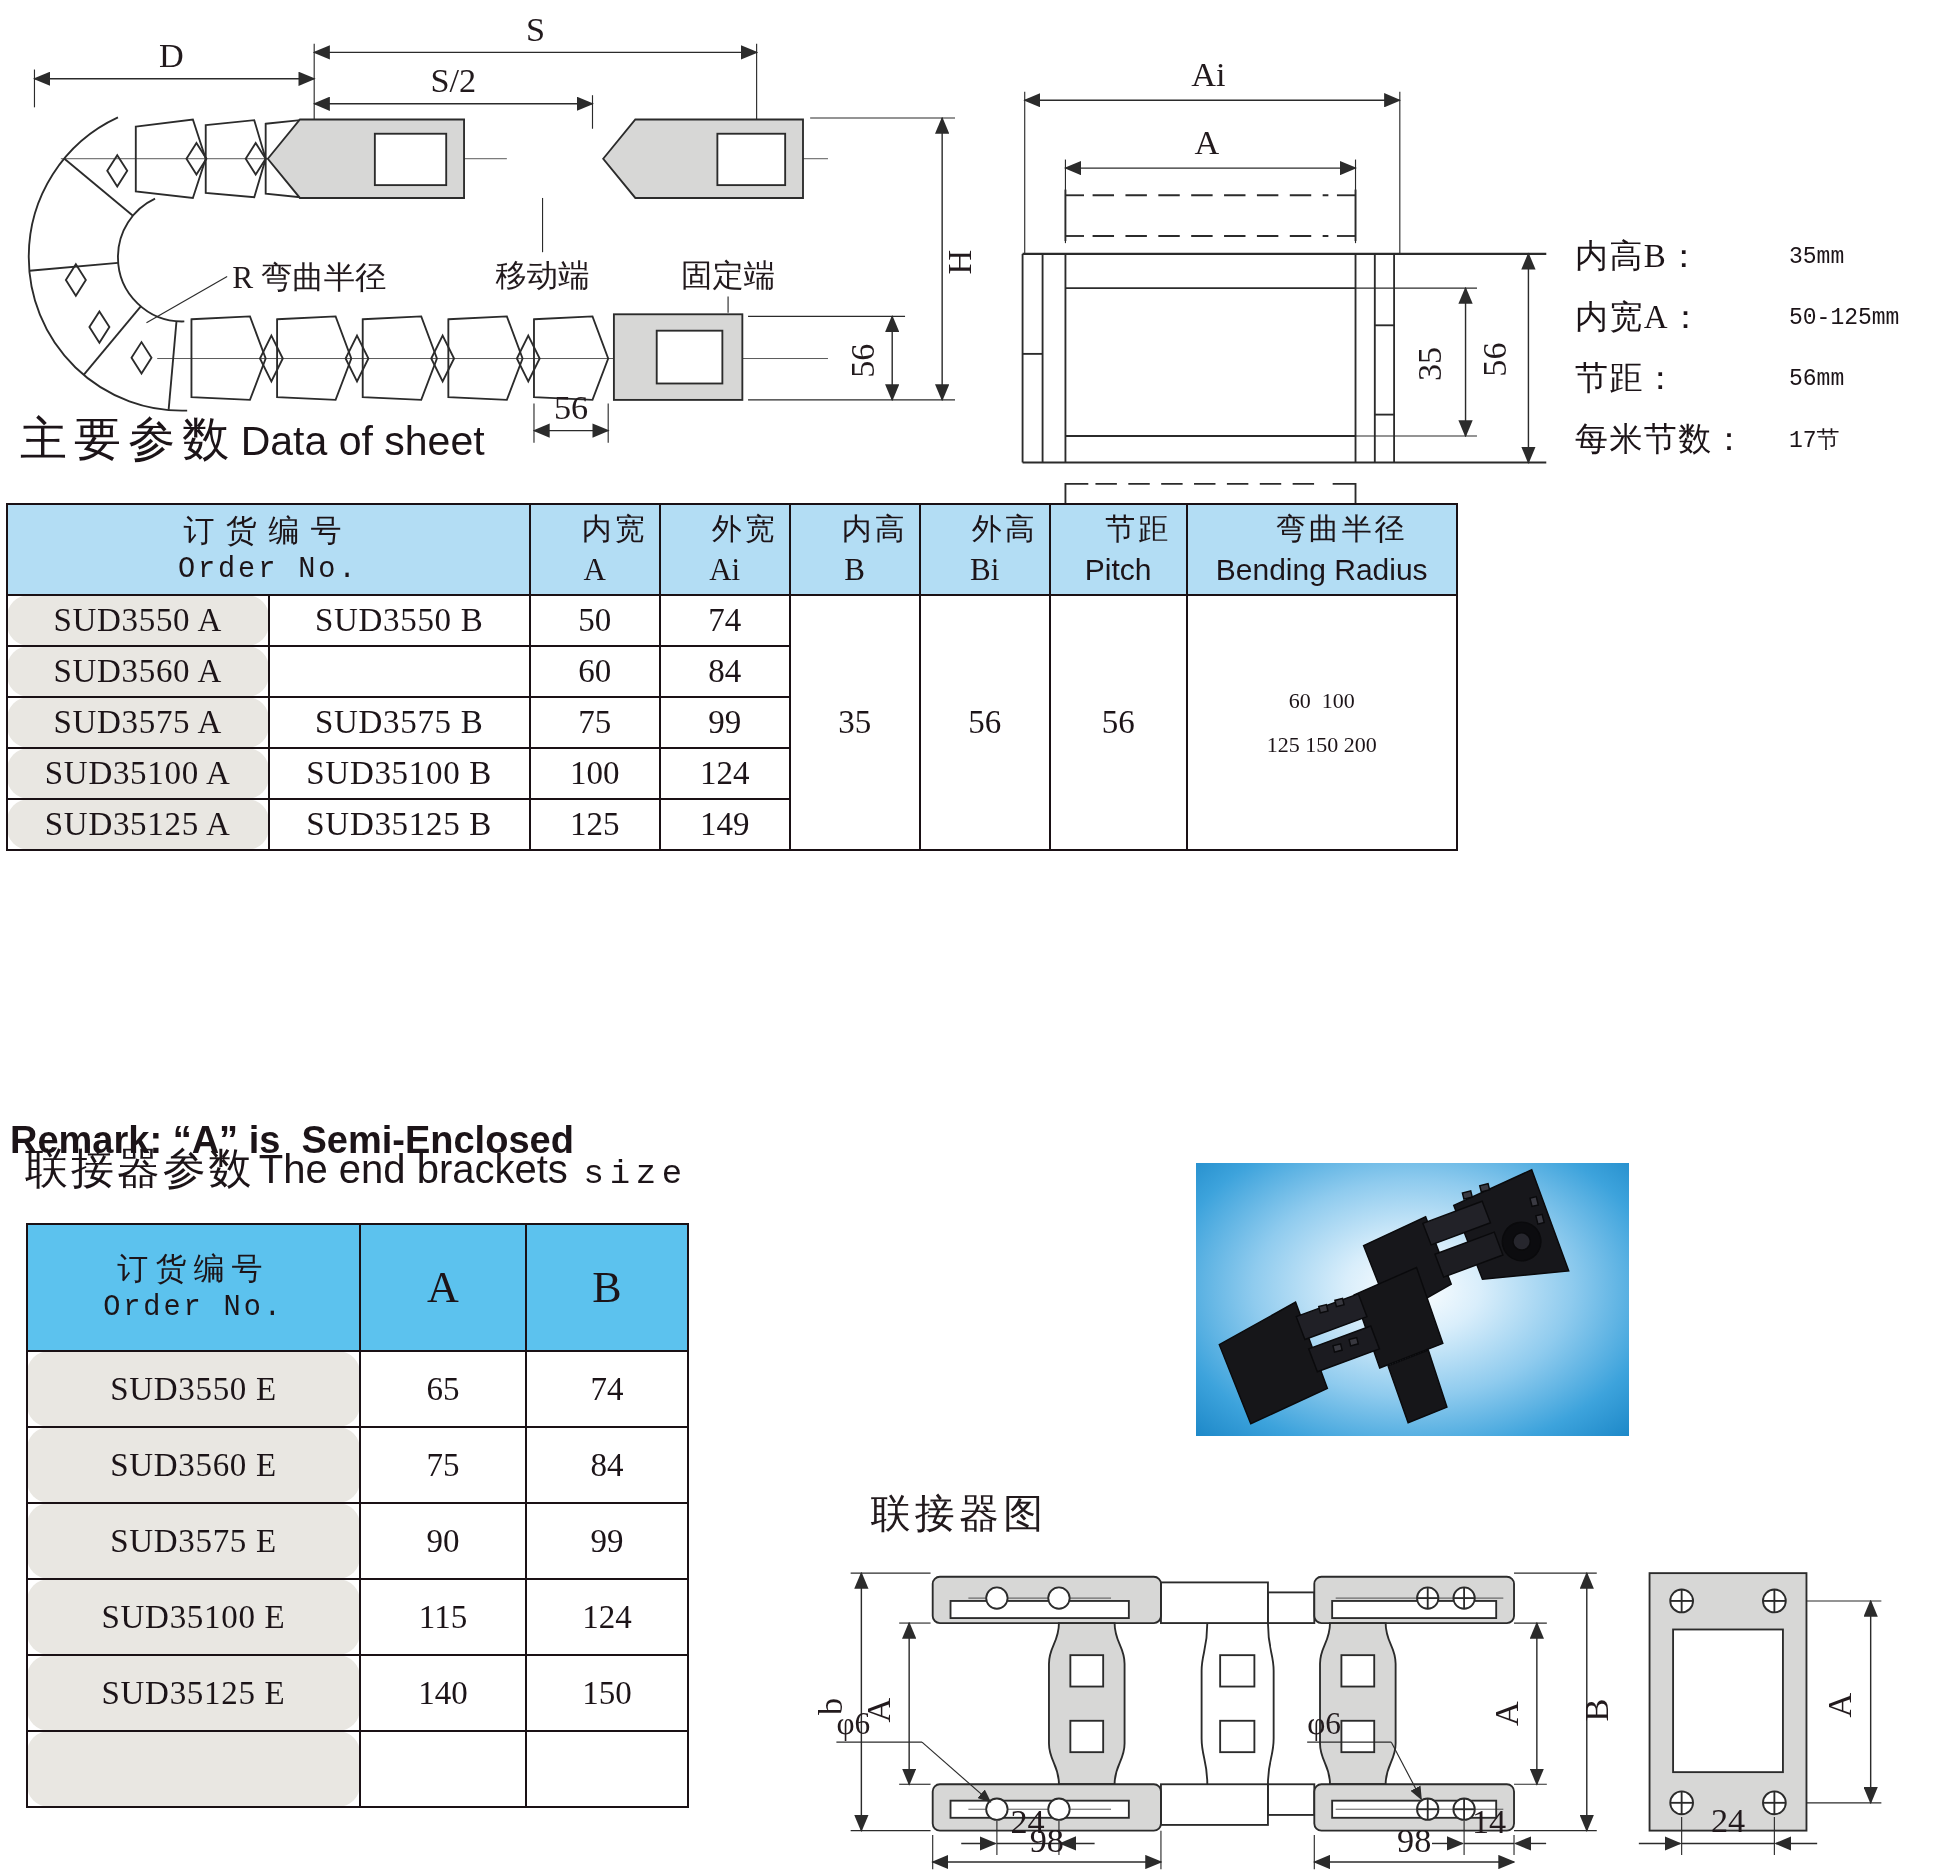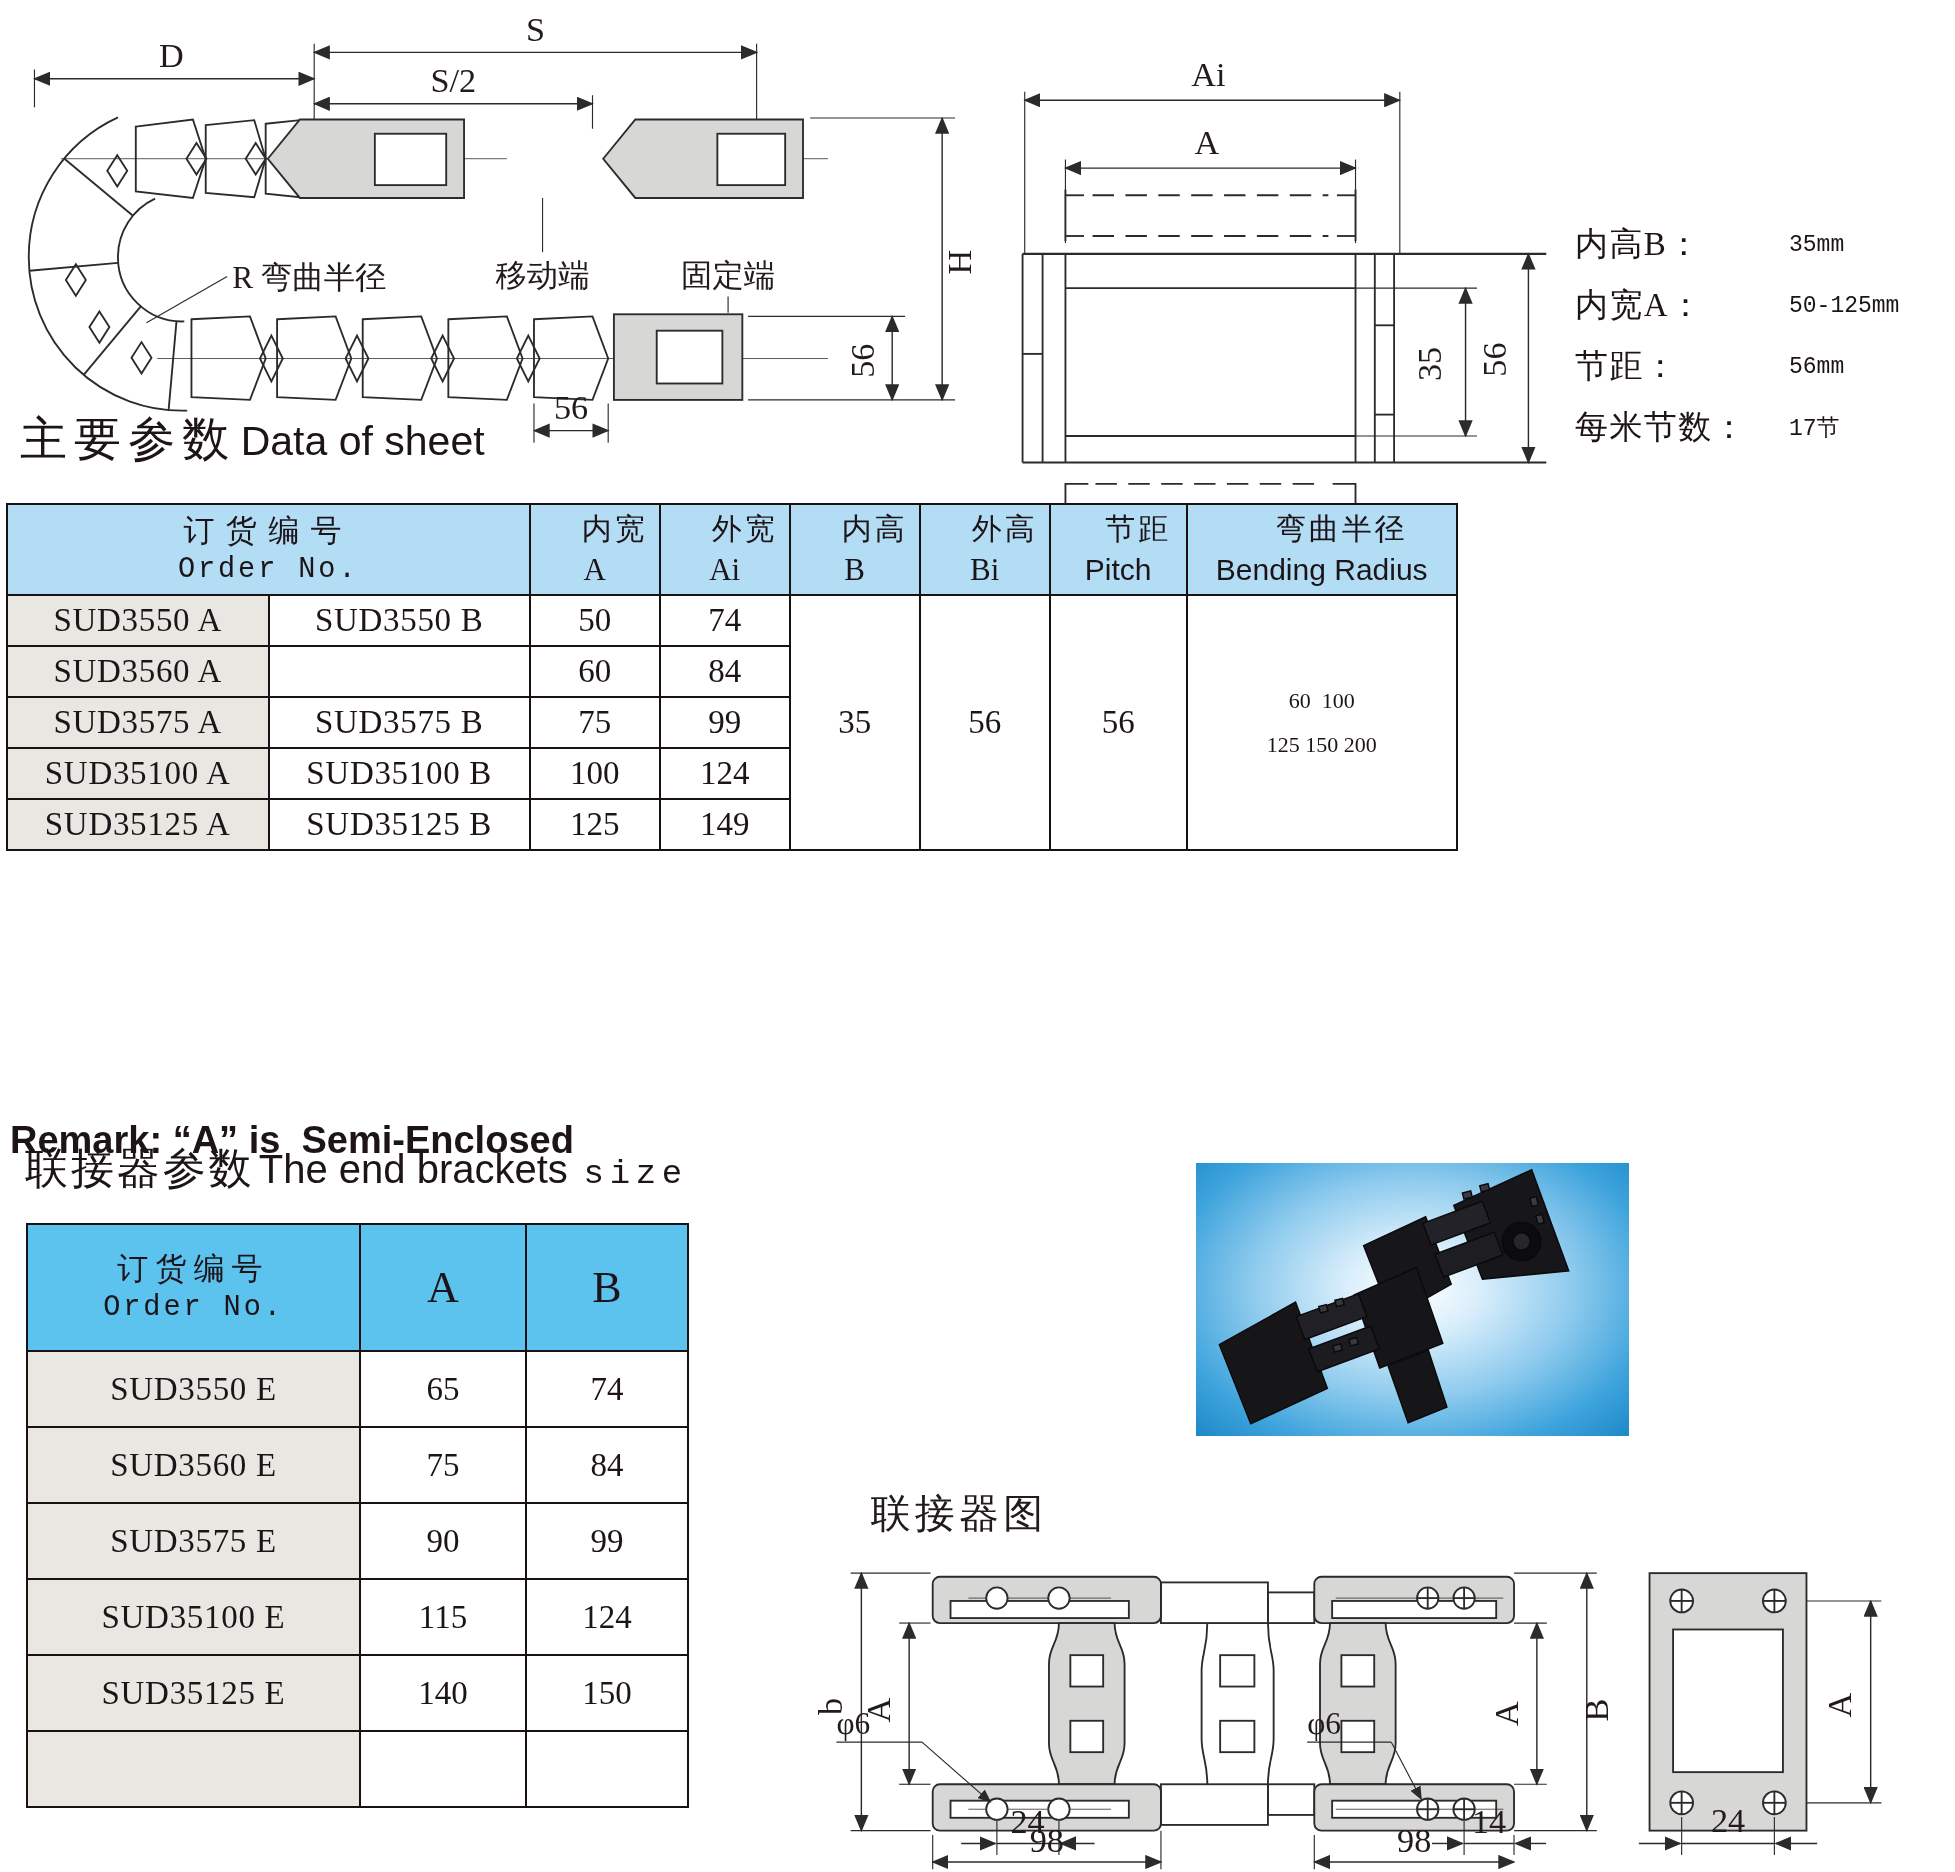--- a/index.html
+++ b/index.html
@@ -11,21 +11,21 @@
   .ext{stroke:#2b2b2b;stroke-width:1.6;fill:none;}
   .shape{stroke:#2b2b2b;stroke-width:2.6;fill:none;}
   .shape-thick{stroke:#2b2b2b;stroke-width:3;fill:none;}
   .gray{fill:#d7d7d6;stroke:#2b2b2b;stroke-width:2.6;}
   .hole{fill:#ffffff;stroke:#2b2b2b;stroke-width:2.6;}
   .cl{stroke:#2b2b2b;stroke-width:1.1;fill:none;}
   .dimtxt{font-family:"Liberation Serif","DejaVu Serif",serif;font-size:48px;}
   .cjktxt{font-family:"Liberation Serif","DejaVu Serif",serif;font-size:44px;}
 
   
-  #specs{left:1575px;top:214px;width:381px;}
+  #specs{left:1575px;top:226px;width:381px;}
   .spec-row{display:flex;height:61px;align-items:center;}
   .spec-label{width:214px;font-size:33px;letter-spacing:1.4px;}
   .spec-value{font-family:"Liberation Mono",monospace;font-size:23px;}
 
   
   #title-data{left:20px;top:408px;display:flex;align-items:baseline;}
   .t-cn-big{font-size:47px;letter-spacing:7.1px;}
   .t-en-sans{font-family:"Liberation Sans",sans-serif;font-size:41px;margin-left:4.3px;}
   #title-brackets{left:25px;top:1140px;display:flex;align-items:baseline;}
   .t-cn-med{font-size:43px;letter-spacing:2.9px;}
@@ -41,21 +41,21 @@
   td,th{border:2.9px solid #1a1115;text-align:center;vertical-align:middle;padding:0;font-weight:normal;}
   .hdr1{background:#b3ddf4;}
   .hdr2{background:#5cc2ee;}
   .cell-gray{background:#e9e7e2;}
   .cell-white{background:#ffffff;}
   .h-cn{font-size:30px;letter-spacing:2.9px;line-height:1.35;padding-left:40px;}
   .h-cn-sp{font-size:31px;letter-spacing:11.4px;line-height:1.3;}
   .h-en{font-family:"Liberation Mono",monospace;font-size:28.6px;letter-spacing:2.9px;line-height:1.3;}
   .h-en-serif{font-size:31px;line-height:1.3;}
   .h-en-sans{font-family:"Liberation Sans",sans-serif;font-size:30px;line-height:1.35;}
-  .code{font-size:33px;letter-spacing:0.7px;}
+  .code{font-size:33px;letter-spacing:0.7px;border-radius:22px;}
   .num{font-size:33px;}
   .pre{white-space:pre;font-size:22px;line-height:2.0;}
   #main-table{left:5.7px;top:503px;}
   #main-table table{width:1450px;}
   #brk-table{left:26px;top:1223px;}
   #brk-table table{width:661px;}
   .bigAB{font-size:44px;}
 
   
   #photo{left:1196px;top:1163px;width:433px;height:273px;

